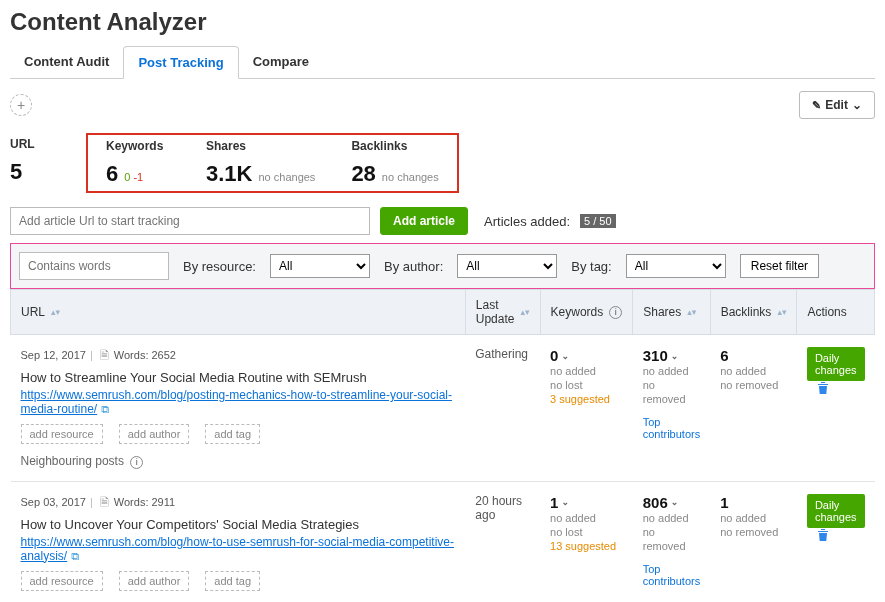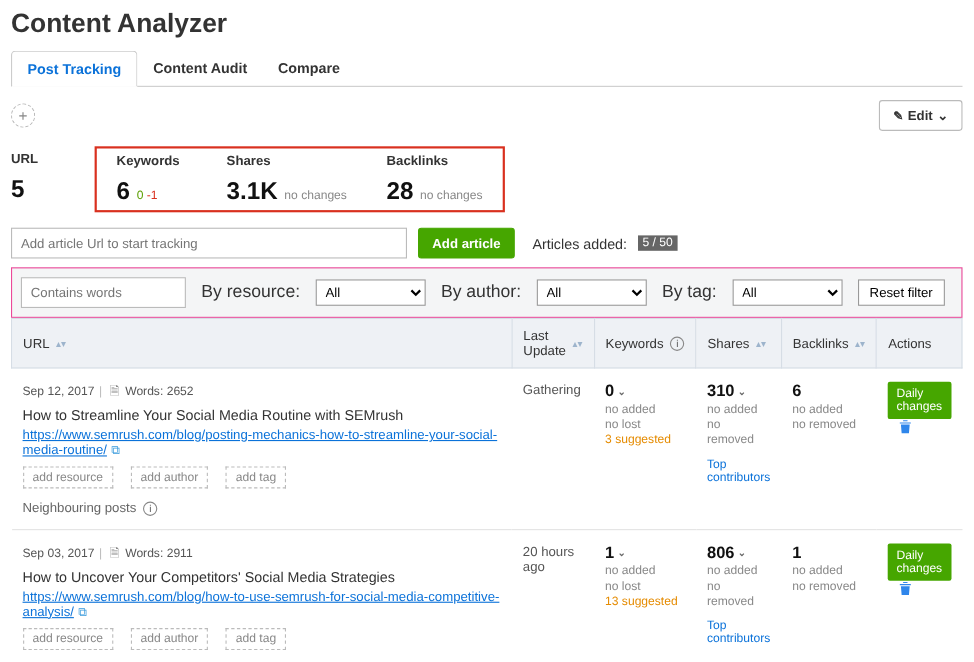--- a/index.html
+++ b/index.html
@@ -24,21 +24,21 @@
 .sum-val{font-size:22px;font-weight:800;color:#111;display:flex;align-items:baseline;gap:6px}
 .sum-sub{font-size:11px;color:#888;font-weight:400}
 .sum-sub .green{color:#5a9e00}
 .sum-sub .red{color:#d9301f}
 .add-bar{display:flex;align-items:center;gap:10px;margin-bottom:8px}
 .txt{border:1px solid #bbb;padding:6px 8px;font-size:12px;color:#444;height:28px}
 .txt.url{width:360px}
 .btn-green{background:#46a600;color:#fff;border-color:#46a600;height:28px}
 .badge-dark{background:#666;color:#fff;padding:1px 4px;font-size:11px}
 .filters{background:#f4f5f6;border:1px solid #ec4899;padding:8px;display:flex;align-items:center;gap:14px;margin-bottom:0}
-.filters label{font-size:16px;color:#333}
+.filters label{font-size:13px;color:#333}
 .sel{border:1px solid #999;height:24px;font-size:12px;padding:2px 4px;background:#fff}
 .btn-reset{border:1px solid #999;background:#fff;padding:4px 10px;font-size:12px;cursor:pointer}
 table{width:100%;border-collapse:collapse}
 thead th{background:#eef1f5;border:1px solid #d6dde5;padding:8px 10px;text-align:left;font-size:12px;color:#333;font-weight:400}
 tbody td{border-bottom:1px solid #e3e3e3;padding:12px 10px;vertical-align:top;font-size:12px}
 .col-url{width:470px}
 .col-narrow{width:74px}
 .date-line{color:#555;font-size:11px;margin-bottom:4px}
 .date-line .sep{color:#bbb;margin:0 4px}
 .title{color:#333;font-size:13px;margin-bottom:3px}
@@ -60,22 +60,22 @@
 .pencil{font-size:11px;margin-right:4px}
 .words-icon{color:#888;font-size:11px;margin-right:2px}
 </style>
 </head>
 <body>
 <div class="page">
 
 <h1>Content Analyzer</h1>
 
 <div class="tabs">
+  <div class="tab">Content Audit</div>
   <div class="tab active">Post Tracking</div>
-  <div class="tab">Content Audit</div>
   <div class="tab">Compare</div>
 </div>
 
 <div class="toolbar">
   <div class="toolbar-left">
     <div class="circ">+</div>
   </div>
   <button class="btn btn-outline">
     <span class="pencil">✎</span>
     <span>Edit</span>

